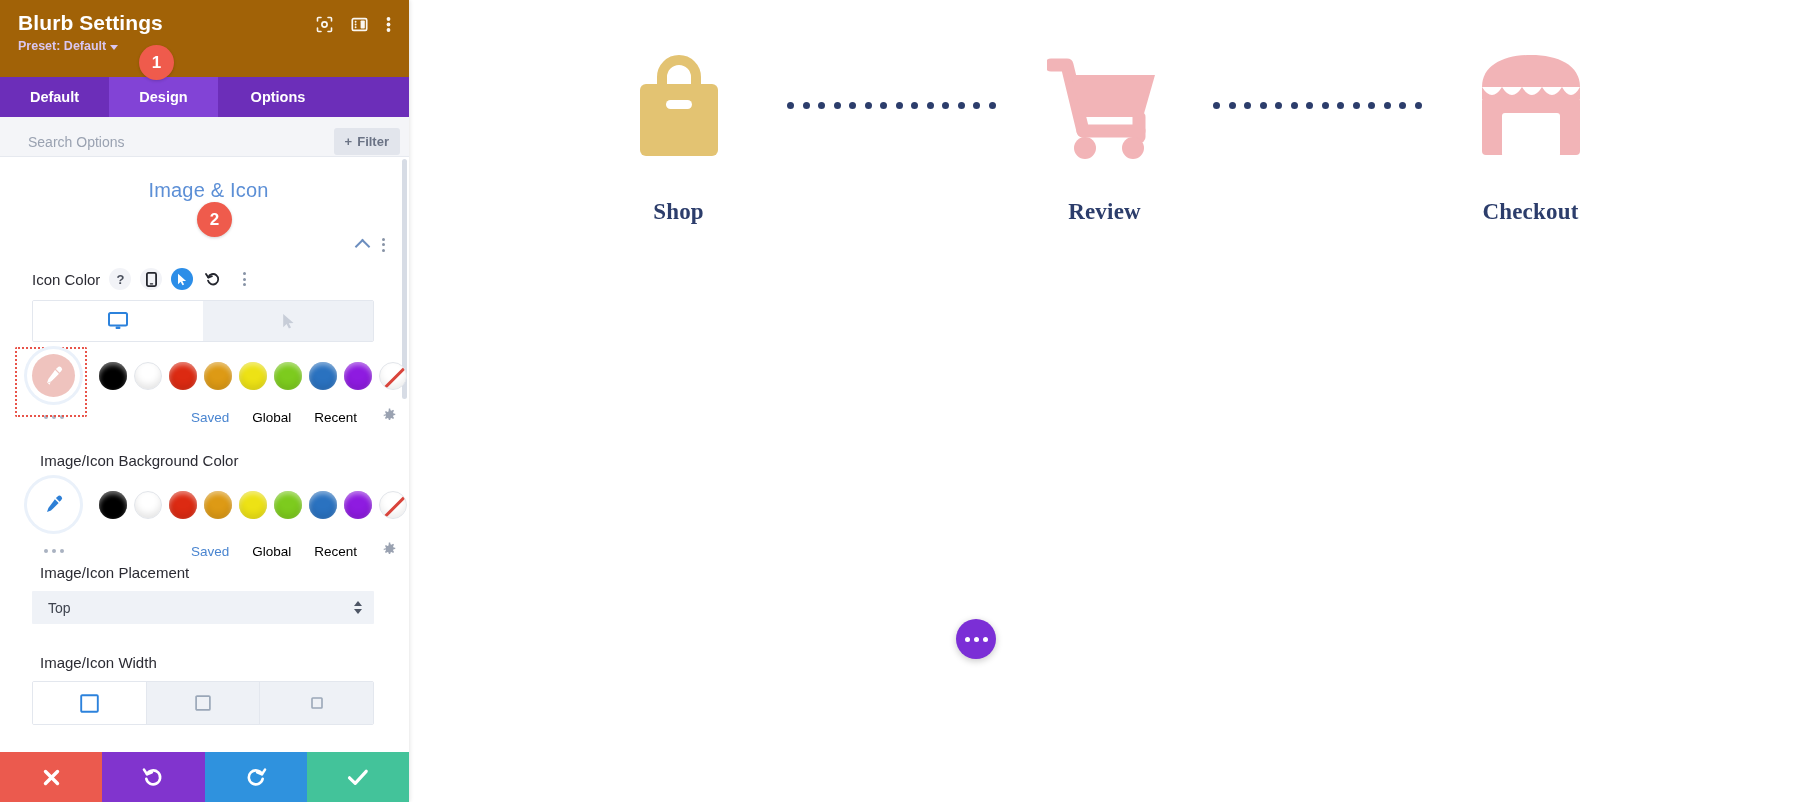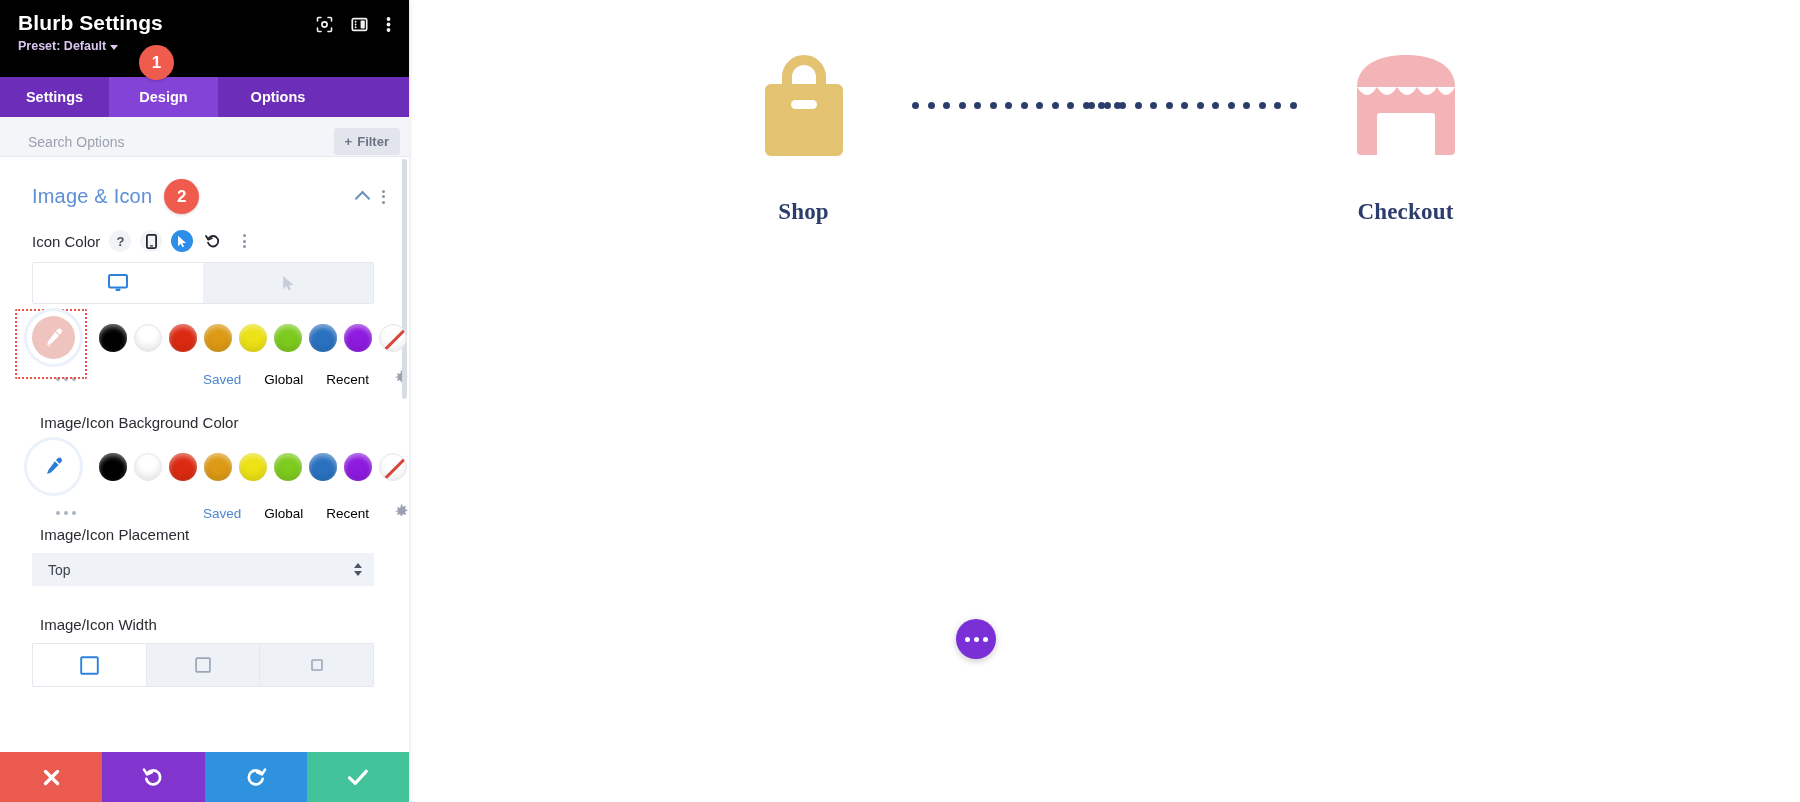--- a/index.html
+++ b/index.html
@@ -17,21 +17,21 @@
     position: absolute; left: 0; top: 0;
     width: 409px; height: 802px;
     background: #ffffff;
     display: flex; flex-direction: column;
     box-shadow: 1px 0 4px rgba(0,0,0,0.10);
     z-index: 20;
   }
 
   
   .panel-header {
-    background: #000000;
+    background: #a16207;
     padding: 10px 18px 0 18px;
     position: relative;
     flex: 0 0 auto;
     height: 77px;
   }
   .ph-top { display: flex; align-items: flex-start; justify-content: space-between; }
   .panel-title {
     color: #ffffff; font-size: 21px; font-weight: bold;
     letter-spacing: .1px; line-height: 26px;
   }
@@ -84,20 +84,21 @@
     padding: 0 0 0 0;
   }
   .scroll-track {
     position: absolute; right: 2px; top: 2px; width: 5px; height: 240px;
     background: #D7DCE5; border-radius: 3px;
   }
 
   .section-head {
     display: flex; align-items: center; padding: 22px 24px 0 32px;
     position: relative;
+    flex-direction: column;
   }
   .section-title {
     color: #5C8FD6; font-size: 20px; font-weight: normal; letter-spacing: .2px;
   }
   .section-head-right {
     margin-left: auto; display: flex; align-items: center; gap: 14px;
   }
   .chev-up {
     width: 11px; height: 11px; border-left: 2px solid #6C8EBF; border-top: 2px solid #6C8EBF;
     transform: rotate(45deg); margin-top: 4px; cursor: pointer;
@@ -175,21 +176,21 @@
     background: #ffffff; border: 1px solid #E2E5EA;
     position: relative; overflow: hidden;
     box-shadow: inset 0 -4px 7px rgba(0,0,0,0.07);
   }
   .sw.none-sw::after {
     content: ""; position: absolute; left: -4px; top: 12px;
     width: 40px; height: 2.5px; background: #D9443B; transform: rotate(-45deg);
   }
 
   .meta-row {
-    display: flex; align-items: center; padding-left: 44px; margin-top: 7px;
+    display: flex; align-items: center; padding-left: 32px; margin-top: 7px;
     height: 26px;
   }
   .hdots { display: flex; gap: 4px; width: 44px; justify-content: center; }
   .hdots i { width: 4px; height: 4px; border-radius: 50%; background: #A9B2C1; display:block; }
   .meta-links { display: flex; align-items: center; gap: 23px; margin-left: 115px; }
   .mlink { font-size: 13.5px; color: #000000; cursor: pointer; }
   .mlink.active { color: #4A85D0; }
   .gear { cursor: pointer; margin-left: 2px; }
 
   .block-label { font-size: 15px; color: #2B2B33; padding-left: 40px; }
@@ -296,21 +297,21 @@
         </div>
       </div>
       <div class="preset-line">
         <span>Preset: Default</span>
         <span class="caret-dn"></span>
       </div>
       <div class="badge" id="badge1">1</div>
     </div>
 
     <div class="tabs">
-      <div class="tab">Settings</div>
+      <div class="tab">Default</div>
       <div class="tab active">Design</div>
       <div class="tab">Options</div>
     </div>
 
     <div class="search-row">
       <input class="search-input" type="text" placeholder="Search Options" style="">
       <button class="filter-btn">
         <span>+</span>
         <span>Filter</span>
       </button>
@@ -548,20 +549,33 @@
           <i></i>
             <i></i>
             <i></i>
             <i></i>
             <i></i>
             <i></i>
             <i></i>
         </div>
       </div>
 
+      <div class="step">
+        <div class="step-icon">
+          <svg width="115" height="106" viewBox="0 0 115 106">
+            <path d="M4 12 H20 L36 78" fill="none" stroke="#F2B4B7" stroke-width="13" stroke-linecap="round" stroke-linejoin="round"></path>
+            <path d="M24 22 H108 L96 64 H35 Z" fill="#F2B4B7"></path>
+            <path d="M36 78 H92" fill="none" stroke="#F2B4B7" stroke-width="13" stroke-linecap="round"></path>
+            <path d="M92 64 V84" fill="none" stroke="#F2B4B7" stroke-width="13" stroke-linecap="round"></path>
+            <circle cx="38" cy="95" r="11" fill="#F2B4B7"></circle>
+            <circle cx="86" cy="95" r="11" fill="#F2B4B7"></circle>
+          </svg>
+        </div>
+        <div class="step-label">Review</div>
+      </div>
 
       <div class="connector">
         <div class="dotline">
           <i></i>
             <i></i>
             <i></i>
             <i></i>
             <i></i>
             <i></i>
             <i></i>

